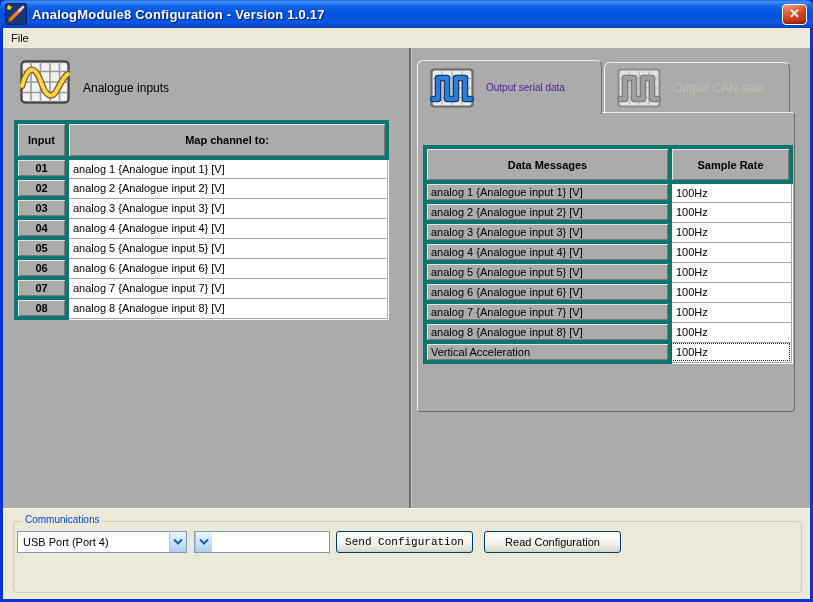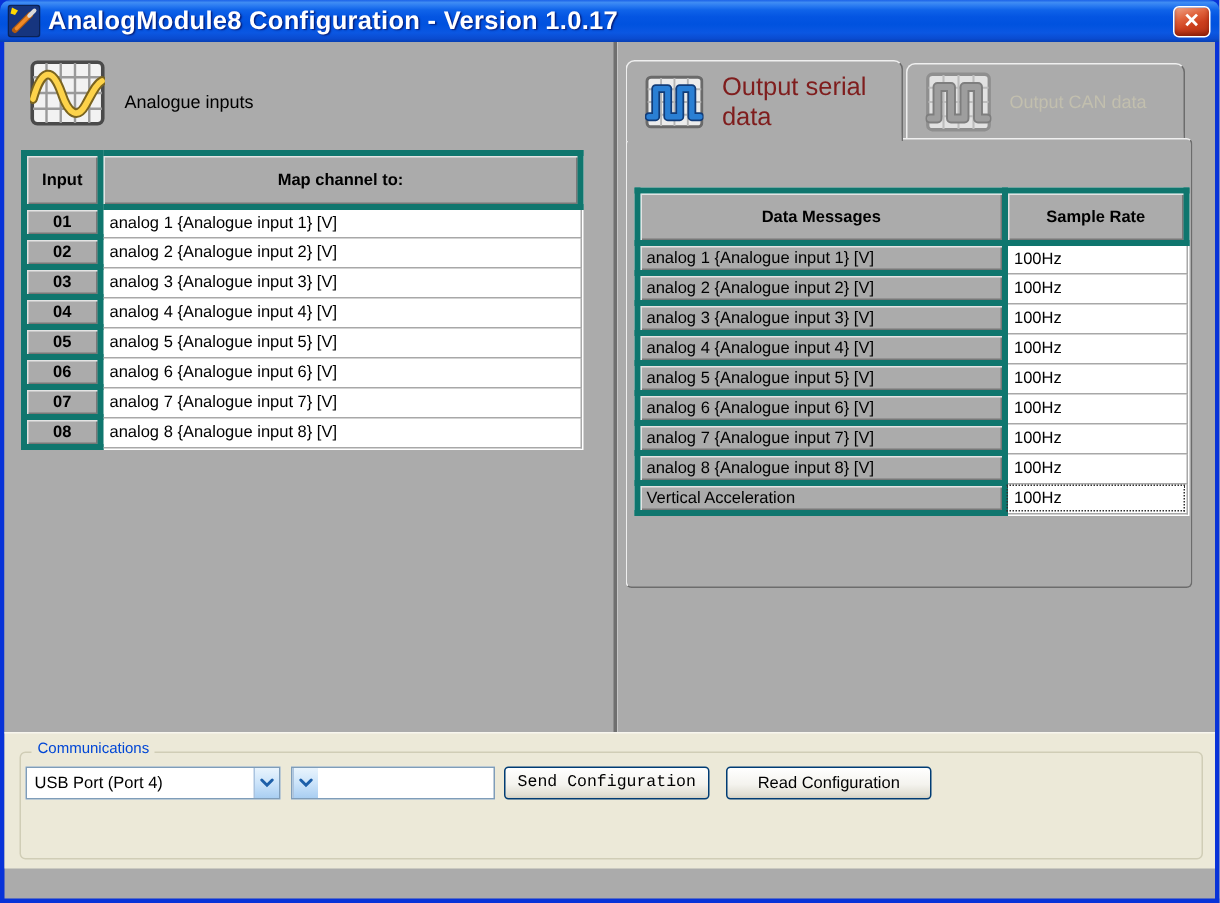--- a/index.html
+++ b/index.html
@@ -7,21 +7,21 @@
   .window { position:relative; width:813px; height:602px; background:#0833d8; }
 
   
   .titlebar {
     position:absolute; left:0; top:0; width:813px; height:28px;
     border-radius:7px 7px 0 0;
     background:linear-gradient(180deg,#1c62e8 0%,#3f8cf3 6%,#2f7ff2 12%,#0f63e9 24%,#0455e2 40%,#0052df 58%,#0b57e2 78%,#0a4bd0 92%,#0740b4 100%);
     display:flex; align-items:center;
   }
   .app-icon { width:22px; height:22px; margin:0 5px 0 5px; flex:0 0 auto; }
-  .title-text { color:#fff; font-weight:bold; font-size:17px; letter-spacing:.2px;
+  .title-text { color:#fff; font-weight:bold; font-size:13px; letter-spacing:.2px;
     text-shadow:1px 1px 1px rgba(8,24,110,.9); }
   .close-btn { position:absolute; right:6px; top:4px; width:25px; height:21px;
     border:1px solid #fff; border-radius:4px;
     background:linear-gradient(160deg,#eeA78b 0%,#e0623c 35%,#cc3f1d 60%,#b23012 100%);
     color:#fff; font-size:13px; font-weight:bold; line-height:18px; text-align:center;
     box-shadow:inset 0 -2px 3px rgba(90,10,0,.5); cursor:default; }
 
   
   .win-body { position:absolute; left:0; top:28px; width:813px; height:574px;
     border:3px solid #0833d8; border-top:none; background:#ababab; }
@@ -51,21 +51,21 @@
   
   .divider { position:absolute; left:406px; top:0; width:3px; height:460px;
     background:linear-gradient(90deg,#6f6f6f 0,#6f6f6f 2px,#c6c6c6 2px); }
 
   
   .tab { position:absolute; background:#ababab; display:flex; align-items:center;
     border:1px solid #efefef; border-right-color:#6c6c6c; border-bottom:none;
     border-radius:6px 6px 0 0; padding-left:12px; gap:12px; }
   .tab-active { left:414px; top:12px; width:185px; height:54px; z-index:3; }
   .tab-disabled { left:601px; top:14px; width:186px; height:50px; z-index:1; }
-  .tab-label { font-size:17px; color:#7f1d1d; }
+  .tab-label { font-size:10px; color:#4c1d95; }
   .tab-label-disabled { font-size:12px; color:#c2bfae; }
   .tab-page { position:absolute; left:414px; top:64px; width:378px; height:300px;
     background:#ababab; border:1px solid #efefef;
     border-right-color:#6c6c6c; border-bottom-color:#6c6c6c; border-radius:4px; z-index:2; }
 
   .right-grid { left:420px; top:97px; z-index:4; }
   .right-grid td.hdr-row { height:35px; }
 
   
   .bottom-panel { position:relative; width:807px; height:91px; background:#ece9d8;
@@ -106,20 +106,23 @@
       <line x1="14.5" y1="7.5" x2="18" y2="4" stroke="#d8d8d8" stroke-width="2.6" stroke-linecap="round"></line>
     </svg>
     <span class="title-text">AnalogModule8 Configuration - Version 1.0.17</span>
     <div class="close-btn">
       <span>✕</span>
     </div>
   </div>
 
   <div class="win-body">
 
+    <div class="menubar">
+      <span class="menu-item">File</span>
+    </div>
 
     <div class="main">
 
       <svg class="analog-icon" width="50" height="44" viewBox="0 0 50 44">
         <rect x="1.5" y="1.5" width="47" height="41" rx="3.5" fill="#f2f2f2" stroke="#4a4a4a" stroke-width="2.4"></rect>
         <g stroke="#9a9a9a" stroke-width="1.6">
           <line x1="11" y1="2" x2="11" y2="42"></line>
             <line x1="20.5" y1="2" x2="20.5" y2="42"></line>
           <line x1="30" y1="2" x2="30" y2="42"></line>
             <line x1="39.5" y1="2" x2="39.5" y2="42"></line>

